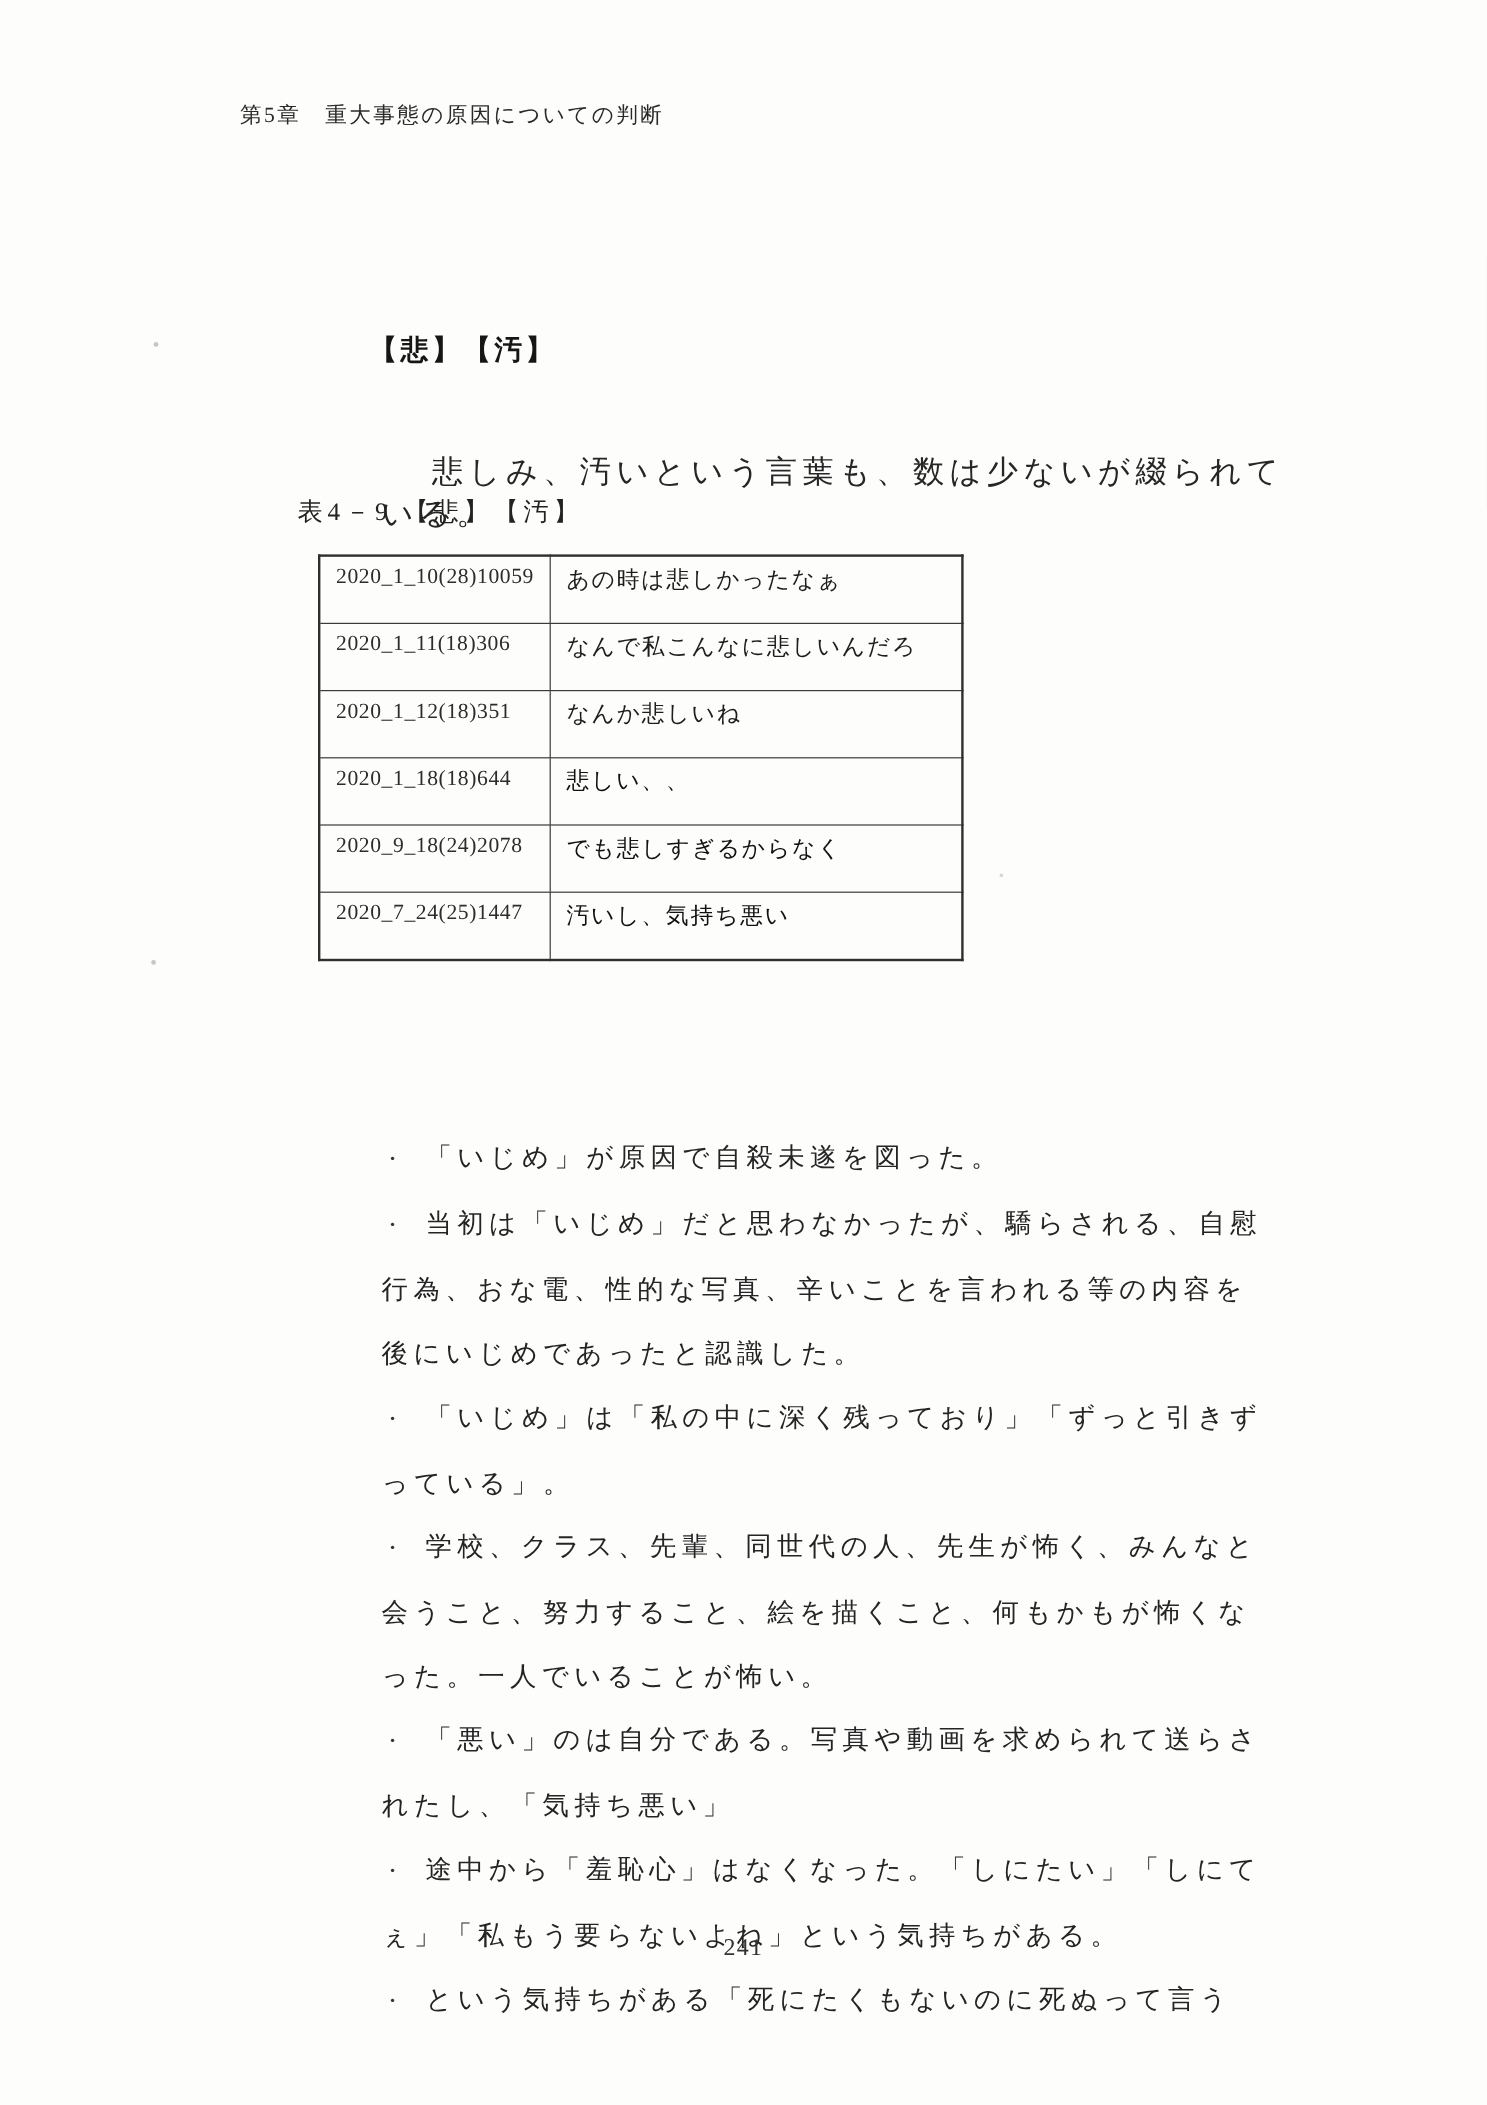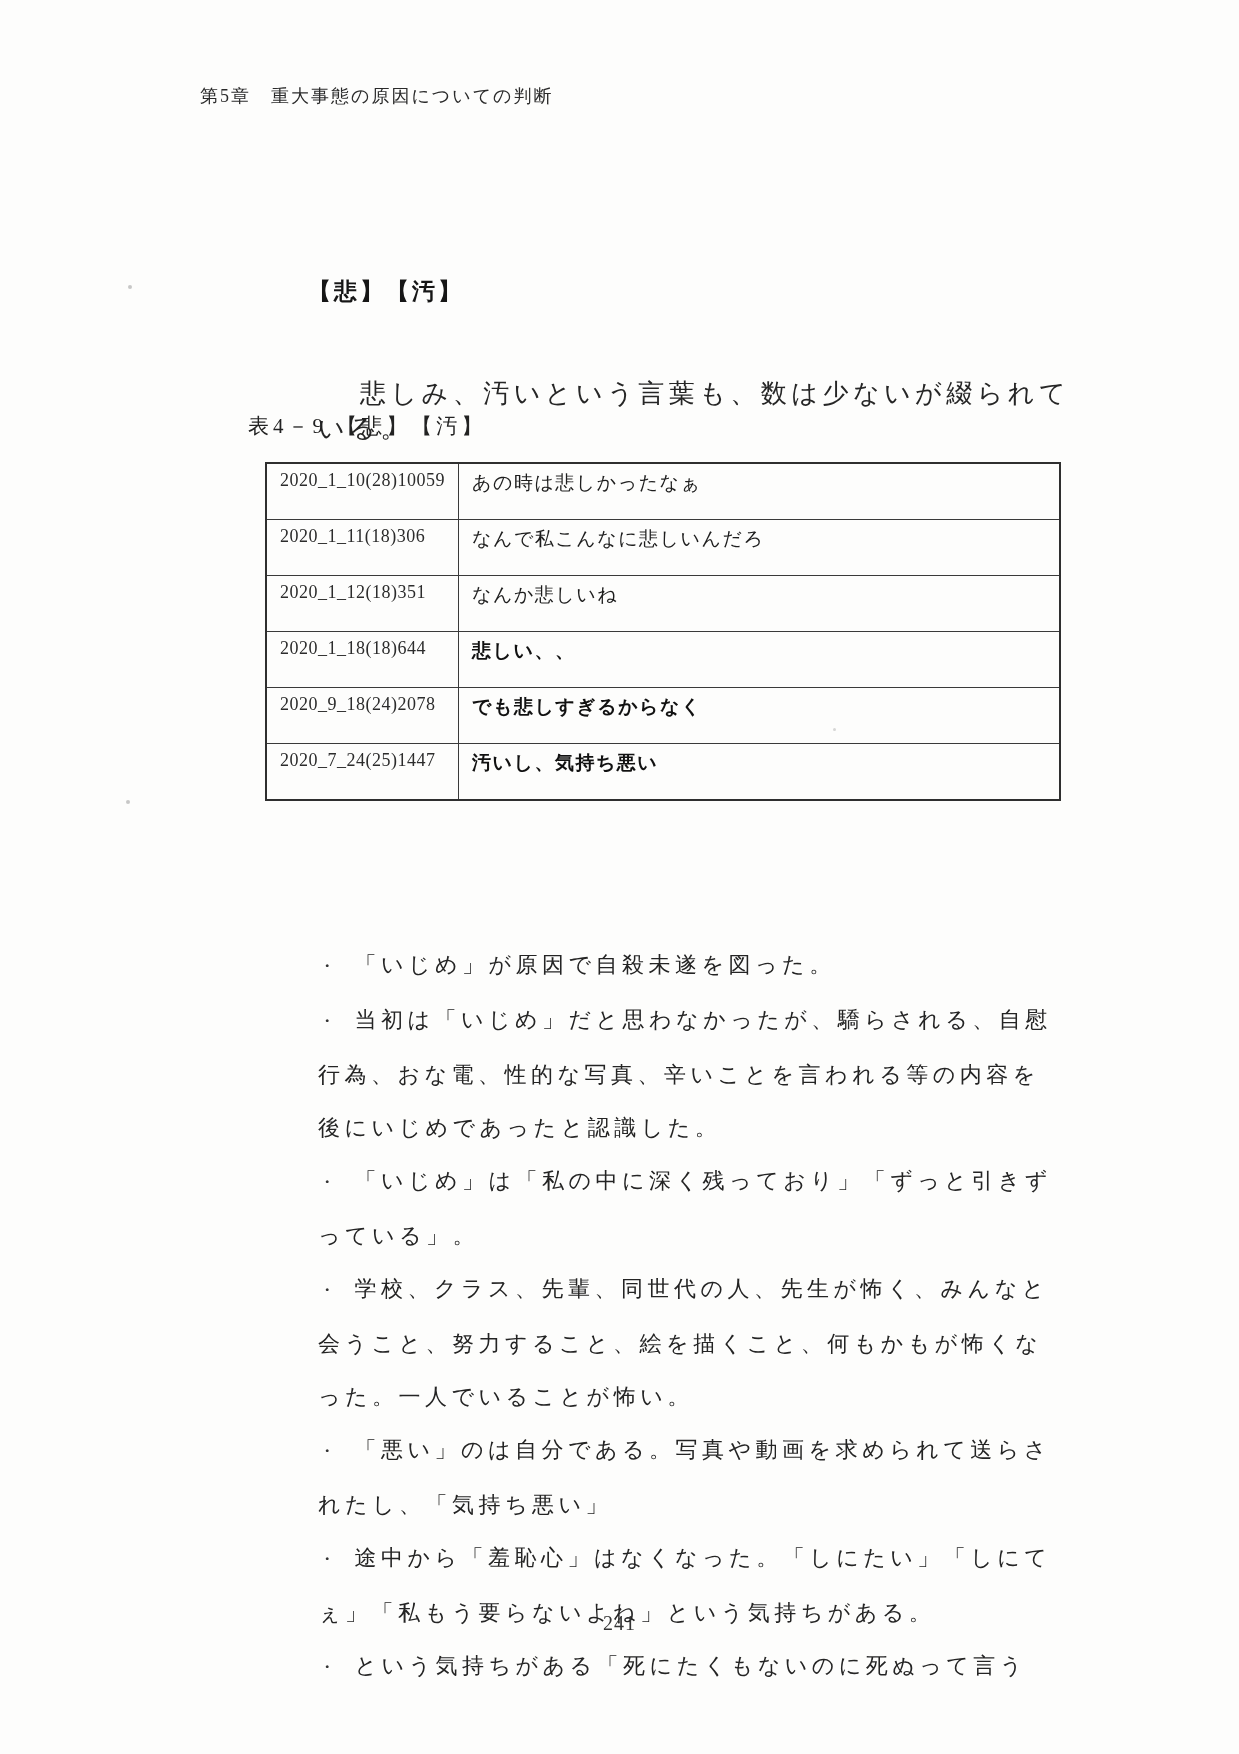--- a/index.html
+++ b/index.html
@@ -50,21 +50,21 @@
     left: 248px;
     top: 412px;
     font-size: 21px;
     letter-spacing: 4px;
     color: #222;
   }
   table.quote-table {
     position: absolute;
     left: 265px;
     top: 462px;
-    width: 796px;
+    width: 538px;
     border-collapse: collapse;
     table-layout: fixed;
     border: 2px solid #2f2f2f;
   }
   table.quote-table td {
     border: 1px solid #3a3a3a;
     height: 49px;
     vertical-align: top;
     padding: 6px 8px 0 13px;
     overflow: hidden;
@@ -74,21 +74,21 @@
     font-size: 18px;
     letter-spacing: 0.5px;
     color: #2c2c2c;
     white-space: nowrap;
   }
   td.col-text {
     font-size: 19px;
     letter-spacing: 1.5px;
     color: #1d1d1d;
   }
-  tr.heavy td.col-text { font-weight: bold; color: #111; margin-left: 48px; }
+  tr.heavy td.col-text { font-weight: normal; color: #111; margin-left: 48px; }
   .conclusion-paragraph {
     position: absolute;
     left: 318px;
     top: 828px;
     width: 780px;
     font-size: 22px;
     letter-spacing: 4.5px;
     line-height: 53px;
     text-indent: 42px;
     white-space: pre-line;

